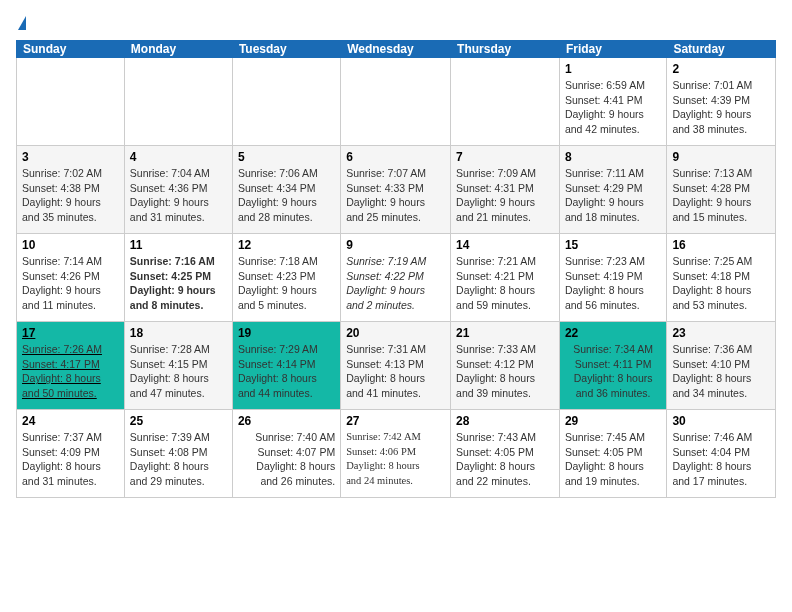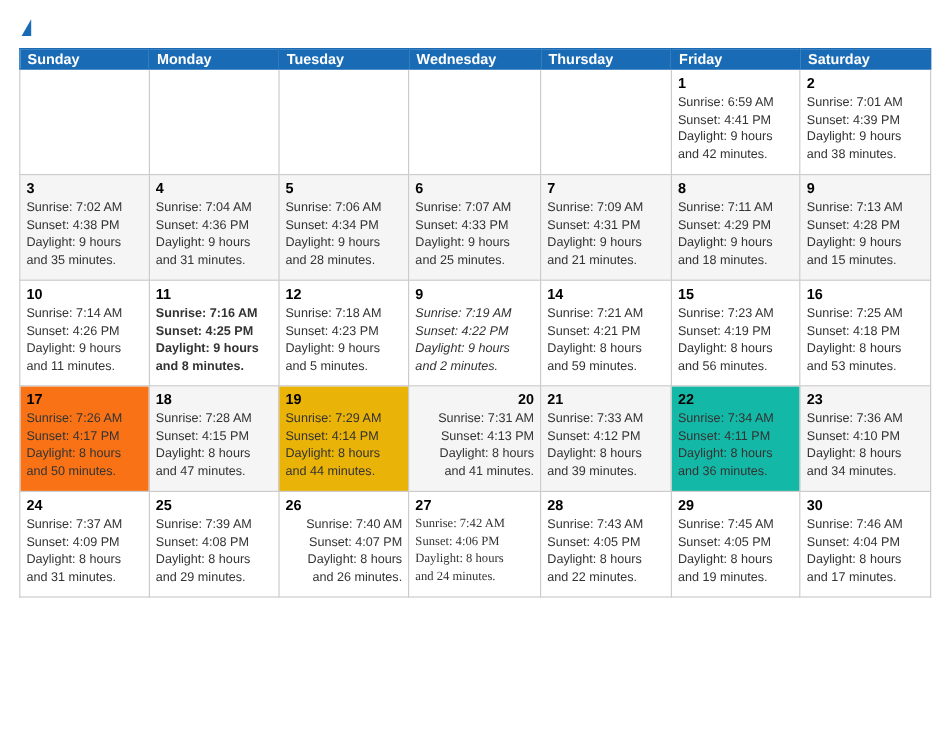--- a/index.html
+++ b/index.html
@@ -238,58 +238,58 @@
         </td>
         <td>
           <div class="day-number">16</div>
           <div class="day-info" style="white-space: pre-line;">Sunrise: 7:25 AM
 Sunset: 4:18 PM
 Daylight: 8 hours
 and 53 minutes.</div>
         </td>
       </tr>
       <tr>
-        <td style="background: #f97316;">
+        <td style="background: #14b8a6; text-decoration: underline;">
           <div class="day-number">17</div>
           <div class="day-info" style="white-space: pre-line;">Sunrise: 7:26 AM
 Sunset: 4:17 PM
 Daylight: 8 hours
 and 50 minutes.</div>
         </td>
         <td style="background: rgb(245, 245, 245);">
           <div class="day-number">18</div>
           <div class="day-info" style="white-space: pre-line;">Sunrise: 7:28 AM
 Sunset: 4:15 PM
 Daylight: 8 hours
 and 47 minutes.</div>
         </td>
-        <td style="background: #eab308;">
+        <td style="background: #14b8a6;">
           <div class="day-number">19</div>
           <div class="day-info" style="white-space: pre-line;">Sunrise: 7:29 AM
 Sunset: 4:14 PM
 Daylight: 8 hours
 and 44 minutes.</div>
         </td>
-        <td style="background: rgb(245, 245, 245); text-align: right;">
+        <td style="background: rgb(245, 245, 245);">
           <div class="day-number">20</div>
           <div class="day-info" style="white-space: pre-line;">Sunrise: 7:31 AM
 Sunset: 4:13 PM
 Daylight: 8 hours
 and 41 minutes.</div>
         </td>
         <td style="background: rgb(245, 245, 245);">
           <div class="day-number">21</div>
           <div class="day-info" style="white-space: pre-line;">Sunrise: 7:33 AM
 Sunset: 4:12 PM
 Daylight: 8 hours
 and 39 minutes.</div>
         </td>
         <td style="background: #14b8a6;">
           <div class="day-number">22</div>
-          <div class="day-info" style="white-space: pre-line;">Sunrise: 7:34 AM
+          <div class="day-info" style="white-space: pre-line; text-align: center;">Sunrise: 7:34 AM
 Sunset: 4:11 PM
 Daylight: 8 hours
 and 36 minutes.</div>
         </td>
         <td style="background: rgb(245, 245, 245);">
           <div class="day-number">23</div>
           <div class="day-info" style="white-space: pre-line;">Sunrise: 7:36 AM
 Sunset: 4:10 PM
 Daylight: 8 hours
 and 34 minutes.</div>

